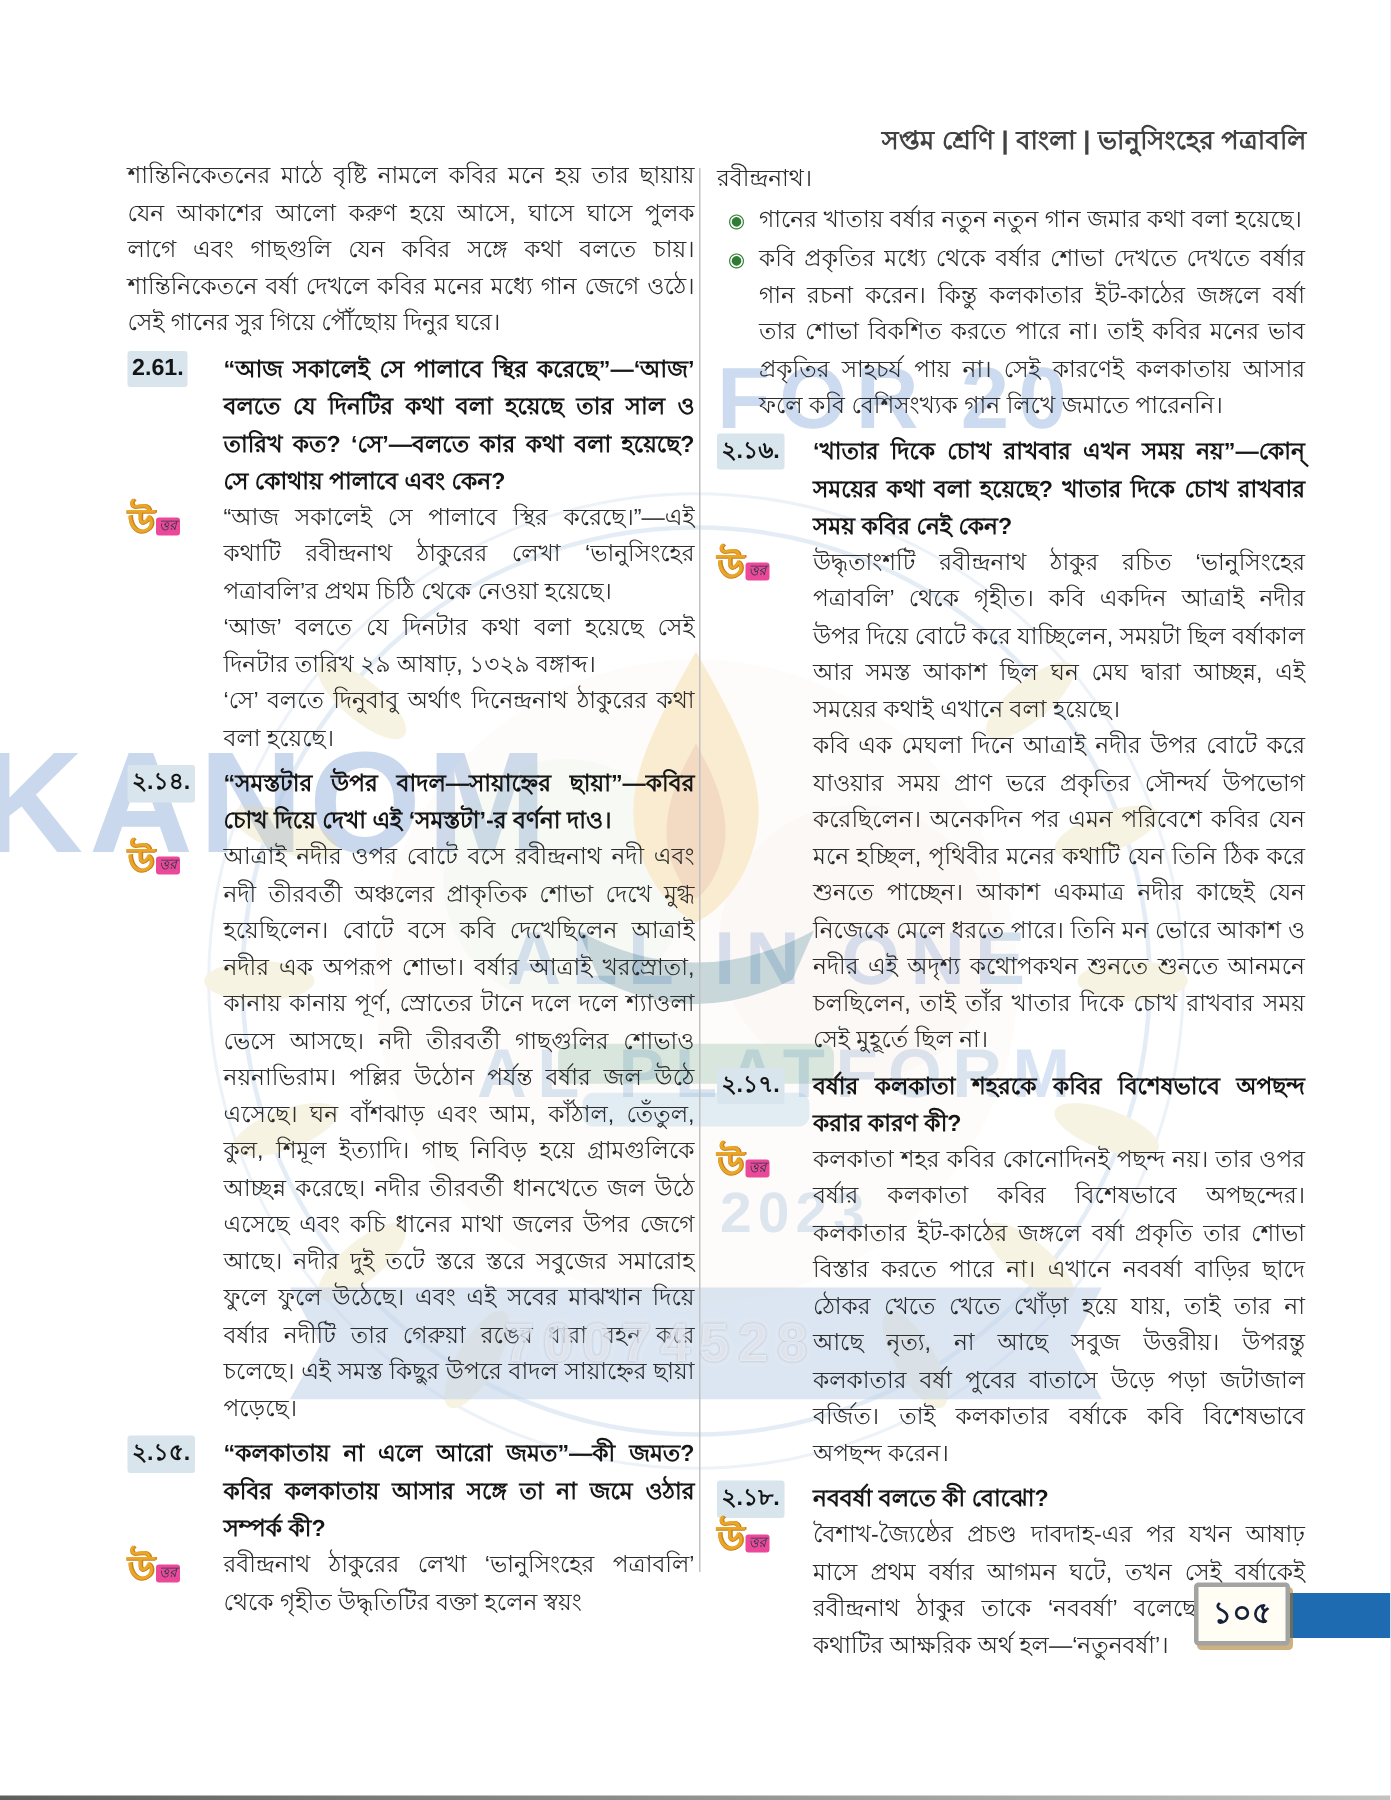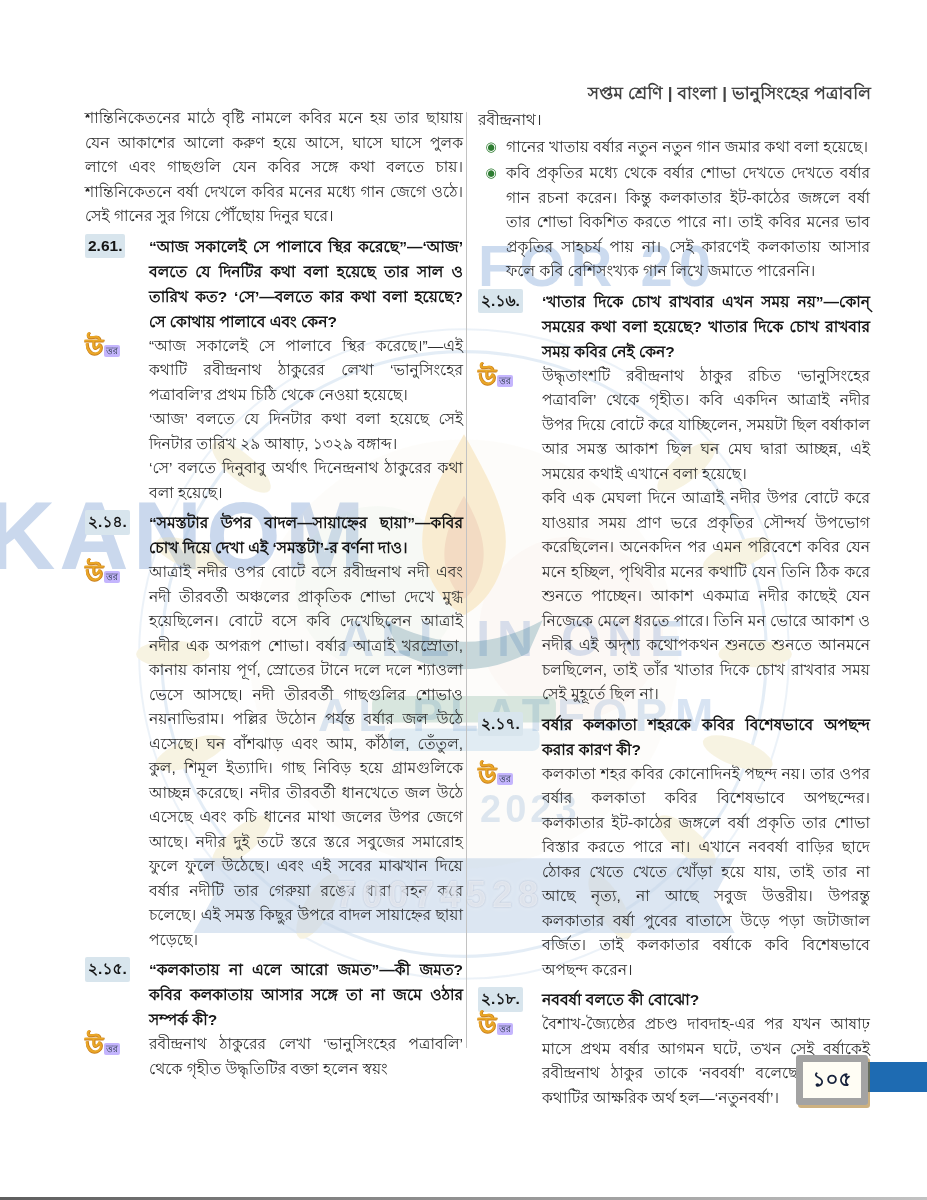--- a/index.html
+++ b/index.html
@@ -40,28 +40,28 @@
   .bullet{display:grid;grid-template-columns:26px 1fr;column-gap:2px;margin:2px 0;}
   .bullet-icon{color:#2e7d32;font-size:13px;line-height:24.5px;text-align:center;}
   .qa{margin-top:5px;}
   .qa-q,.qa-a{display:grid;grid-template-columns:56px 1fr;column-gap:8px;}
   .q-num{font-weight:700;color:#141414;background:#d8e5ed;align-self:start;justify-self:start;
     padding:0 3px;border-radius:2px;line-height:24.5px;}
   .q-text{font-weight:700;color:#161616;line-height:25px;}
   .ans-badge{display:inline-flex;align-items:flex-start;justify-self:start;margin-top:2px;}
   .ans-u{font-size:23px;font-weight:800;color:#eaa727;line-height:22px;
     text-shadow:0 1px 0 #c97f1e, 1px 0 0 #c97f1e;}
-  .ans-suffix{font-size:9.5px;color:#2b3a4a;background:#c4b5fd;border-radius:2px;
-    padding:0 2px;margin-top:9px;margin-left:1px;line-height:12px;}
+  .ans-suffix{font-size:9.5px;color:#2b3a4a;background:#ec4899;border-radius:2px;
+    padding:0 2px;margin-top:9px;margin-left:1px;line-height:12px;font-style:italic;}
   .a-text p{margin:0;}
   
   .pagenum-bar{position:absolute;left:812px;right:0;top:1062px;height:30px;z-index:2;
     background:#1e6bb2;border-radius:0 0 0 10px;}
   .pagenum-box{position:absolute;left:796px;top:1055px;width:58px;height:36px;z-index:3;
-    background:#fffdf4;border:7px solid #a3a3a3;border-radius:3px;
+    background:#fffdf4;border:3px solid #a3a3a3;border-radius:3px;
     box-shadow:2px 3px 0 rgba(164,113,23,0.55);
     display:flex;align-items:center;justify-content:center;
     font-size:20px;font-weight:700;color:#15203a;}
   .bottom-edge{position:absolute;left:0;right:0;bottom:0;height:3px;z-index:4;
     background:linear-gradient(to right,#5e5e5e,#9c9c9c 60%,#c2c2c2);}
 </style>
 </head>
 <body>
 
 <div class="page">

